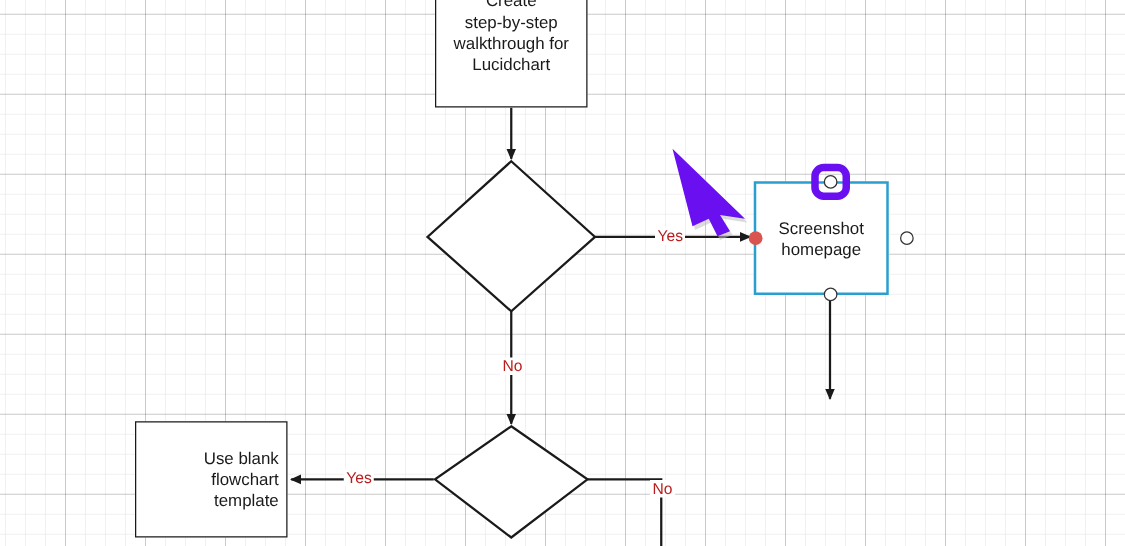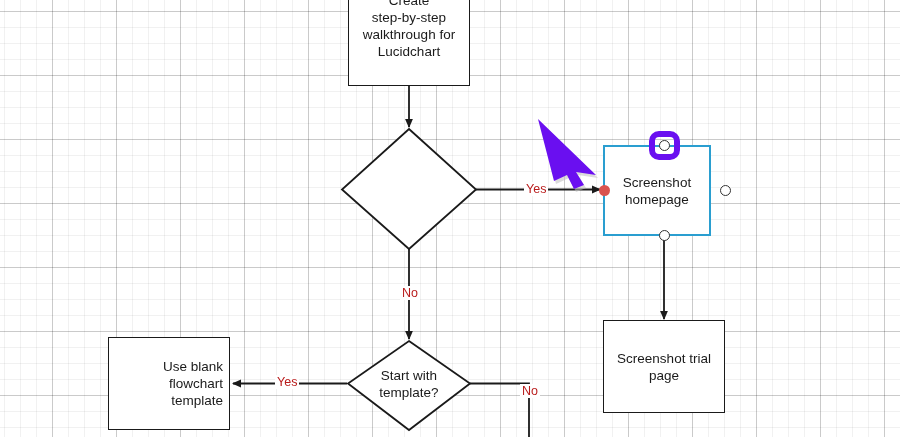--- a/index.html
+++ b/index.html
@@ -139,40 +139,32 @@
     <polygon points="409,341 470,383.5 409,430 348,383.5" fill="#ffffff" stroke="#1a1a1a" stroke-width="1.8"></polygon>
   </svg>
 
   <div class="node box" style="left:348px; top:-34px; width:122px; height:120px;">
     <span class="label">Create
 step-by-step
 walkthrough for
 Lucidchart</span>
   </div>
 
-  <div class="node box" style="left:603px; top:320px; width:122px; height:93px;">
-    <span class="label">Screenshot trial
-page</span>
-  </div>
 
   <div class="node box" style="left:108px; top:337px; width:122px; height:93px;text-align:right;">
     <span class="label">Use blank
 flowchart template</span>
   </div>
 
   <div class="node box-selected" style="left:603px; top:145px; width:108px; height:91px;">
     <span class="label">Screenshot
 homepage</span>
   </div>
 
 
-  <div class="diamond-label" style="left:348px; top:364px; width:122px; height:40px;">
-    <span>Start with
-template?</span>
-  </div>
 
   <div class="edge-label" style="left:524px; top:182px;">Yes</div>
 
   <div class="edge-label" style="left:400px; top:286px;">No</div>
 
   <div class="edge-label" style="left:275px; top:375px;">Yes</div>
 
   <div class="edge-label" style="left:520px; top:384px;">No</div>
 
   <div class="handle-highlight" style="left:649px; top:131px;"></div>

